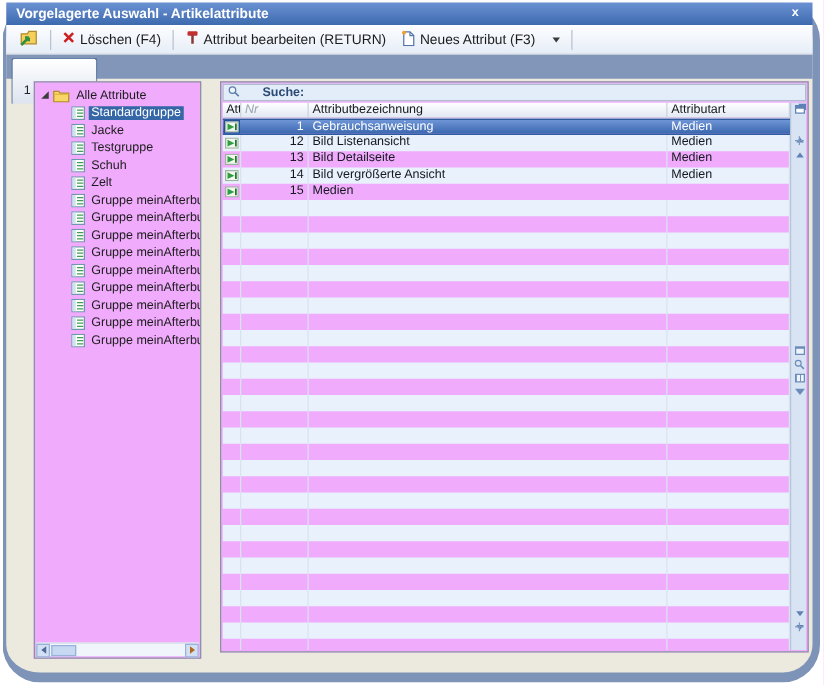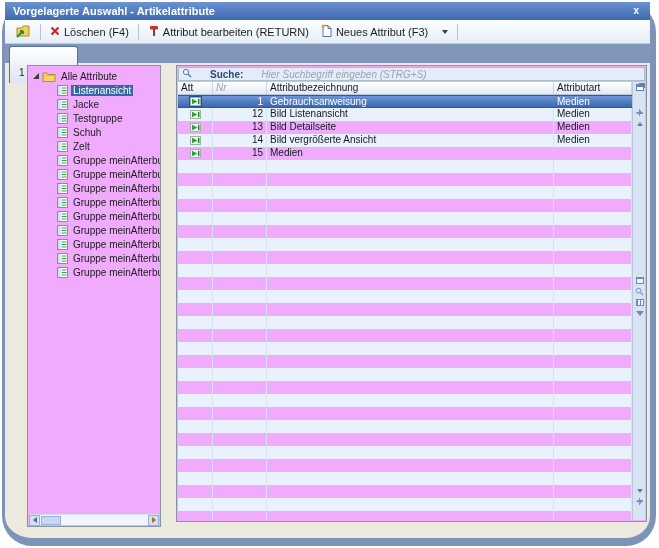--- a/index.html
+++ b/index.html
@@ -60,21 +60,21 @@
     align-items: center; gap: 18px; padding: 0 3px; font-size: 10px; flex: none; }
   .search-label { font-weight: bold; color: #2b4a74; }
   .search-placeholder { font-style: italic; color: #9aa2ae; }
 
   
   .grid-body { flex: 1; display: flex; overflow: hidden; margin: 0 1px 1px 1px; }
   .grid-main { width: 456px; }
   .grid-header { height: 13px; display: flex; background: linear-gradient(#ffffff, #e2e9f3);
     border-bottom: 1px solid #b9c6d8; font-size: 10px; color: #15181f; }
   .h-cell { border-right: 1px solid #c9d4e2; padding: 0 3px; line-height: 12px; overflow: hidden; white-space: nowrap; }
-  .c-att { width: 35px; flex: none; }
+  .c-att { width: 15px; flex: none; }
   .c-nr  { width: 54px; flex: none; }
   .c-name{ width: 287px; flex: none; }
   .c-art { flex: 1; }
   .h-nr { color: #9aa2ae; font-style: italic; }
 
   .g-row { height: 13px; display: flex; font-size: 10px; color: #15181f; }
   .g-row.stripe { background: #e8f1fc; }
   .g-row.sel { background: linear-gradient(#6e95d6, #3a67ae); color: #fff; border-top: 1px solid #2d5aa0; border-bottom: 1px solid #2d5aa0; height: 13px; }
   .g-cell { border-right: 1px solid #d9e3f0; padding: 0 3px; line-height: 12px; white-space: nowrap; overflow: hidden; }
   .g-row.sel .g-cell { border-right-color: transparent; }
@@ -170,21 +170,21 @@
             <div class="tree-row tree-child sel">
               <span class="tree-icon">
                 <svg width="11" height="11" viewBox="0 0 11 11">
                   <rect x="0.5" y="0.5" width="10" height="10" fill="#ffffff" stroke="#7096ae"></rect>
                   <rect x="1" y="1" width="2.6" height="9" fill="#cfe3ee"></rect>
                   <line x1="4.6" y1="3" x2="9.6" y2="3" stroke="#3fa050"></line>
                   <line x1="4.6" y1="5.5" x2="9.6" y2="5.5" stroke="#3fa050"></line>
                   <line x1="4.6" y1="8" x2="9.6" y2="8" stroke="#3fa050"></line>
                 </svg>
               </span>
-              <span class="tree-label">Listenansicht</span>
+              <span class="tree-label">Standardgruppe</span>
             </div>
             <div class="tree-row tree-child">
               <span class="tree-icon">
                 <svg width="11" height="11" viewBox="0 0 11 11">
                   <rect x="0.5" y="0.5" width="10" height="10" fill="#ffffff" stroke="#7096ae"></rect>
                   <rect x="1" y="1" width="2.6" height="9" fill="#cfe3ee"></rect>
                   <line x1="4.6" y1="3" x2="9.6" y2="3" stroke="#3fa050"></line>
                   <line x1="4.6" y1="5.5" x2="9.6" y2="5.5" stroke="#3fa050"></line>
                   <line x1="4.6" y1="8" x2="9.6" y2="8" stroke="#3fa050"></line>
                 </svg>
@@ -349,21 +349,20 @@
       </div>
     </div>
 
     <div class="panel grid-panel">
       <div class="search-row">
         <span><svg width="10" height="10" viewBox="0 0 10 10">
               <circle cx="4" cy="4" r="2.6" fill="#eef3fa" stroke="#5a7ca8"></circle>
               <path d="M6 6 L9 9" stroke="#5a7ca8" stroke-width="1.4"></path>
             </svg></span>
         <span class="search-label">Suche:</span>
-        <span class="search-placeholder">Hier Suchbegriff eingeben (STRG+S)</span>
       </div>
       <div class="grid-body">
         <div class="grid-main">
           <div class="grid-header">
             <div class="h-cell c-att">Att</div>
             <div class="h-cell c-nr h-nr">Nr</div>
             <div class="h-cell c-name">Attributbezeichnung</div>
             <div class="h-cell c-art">Attributart</div>
           </div>
           <div id="grid-rows">

